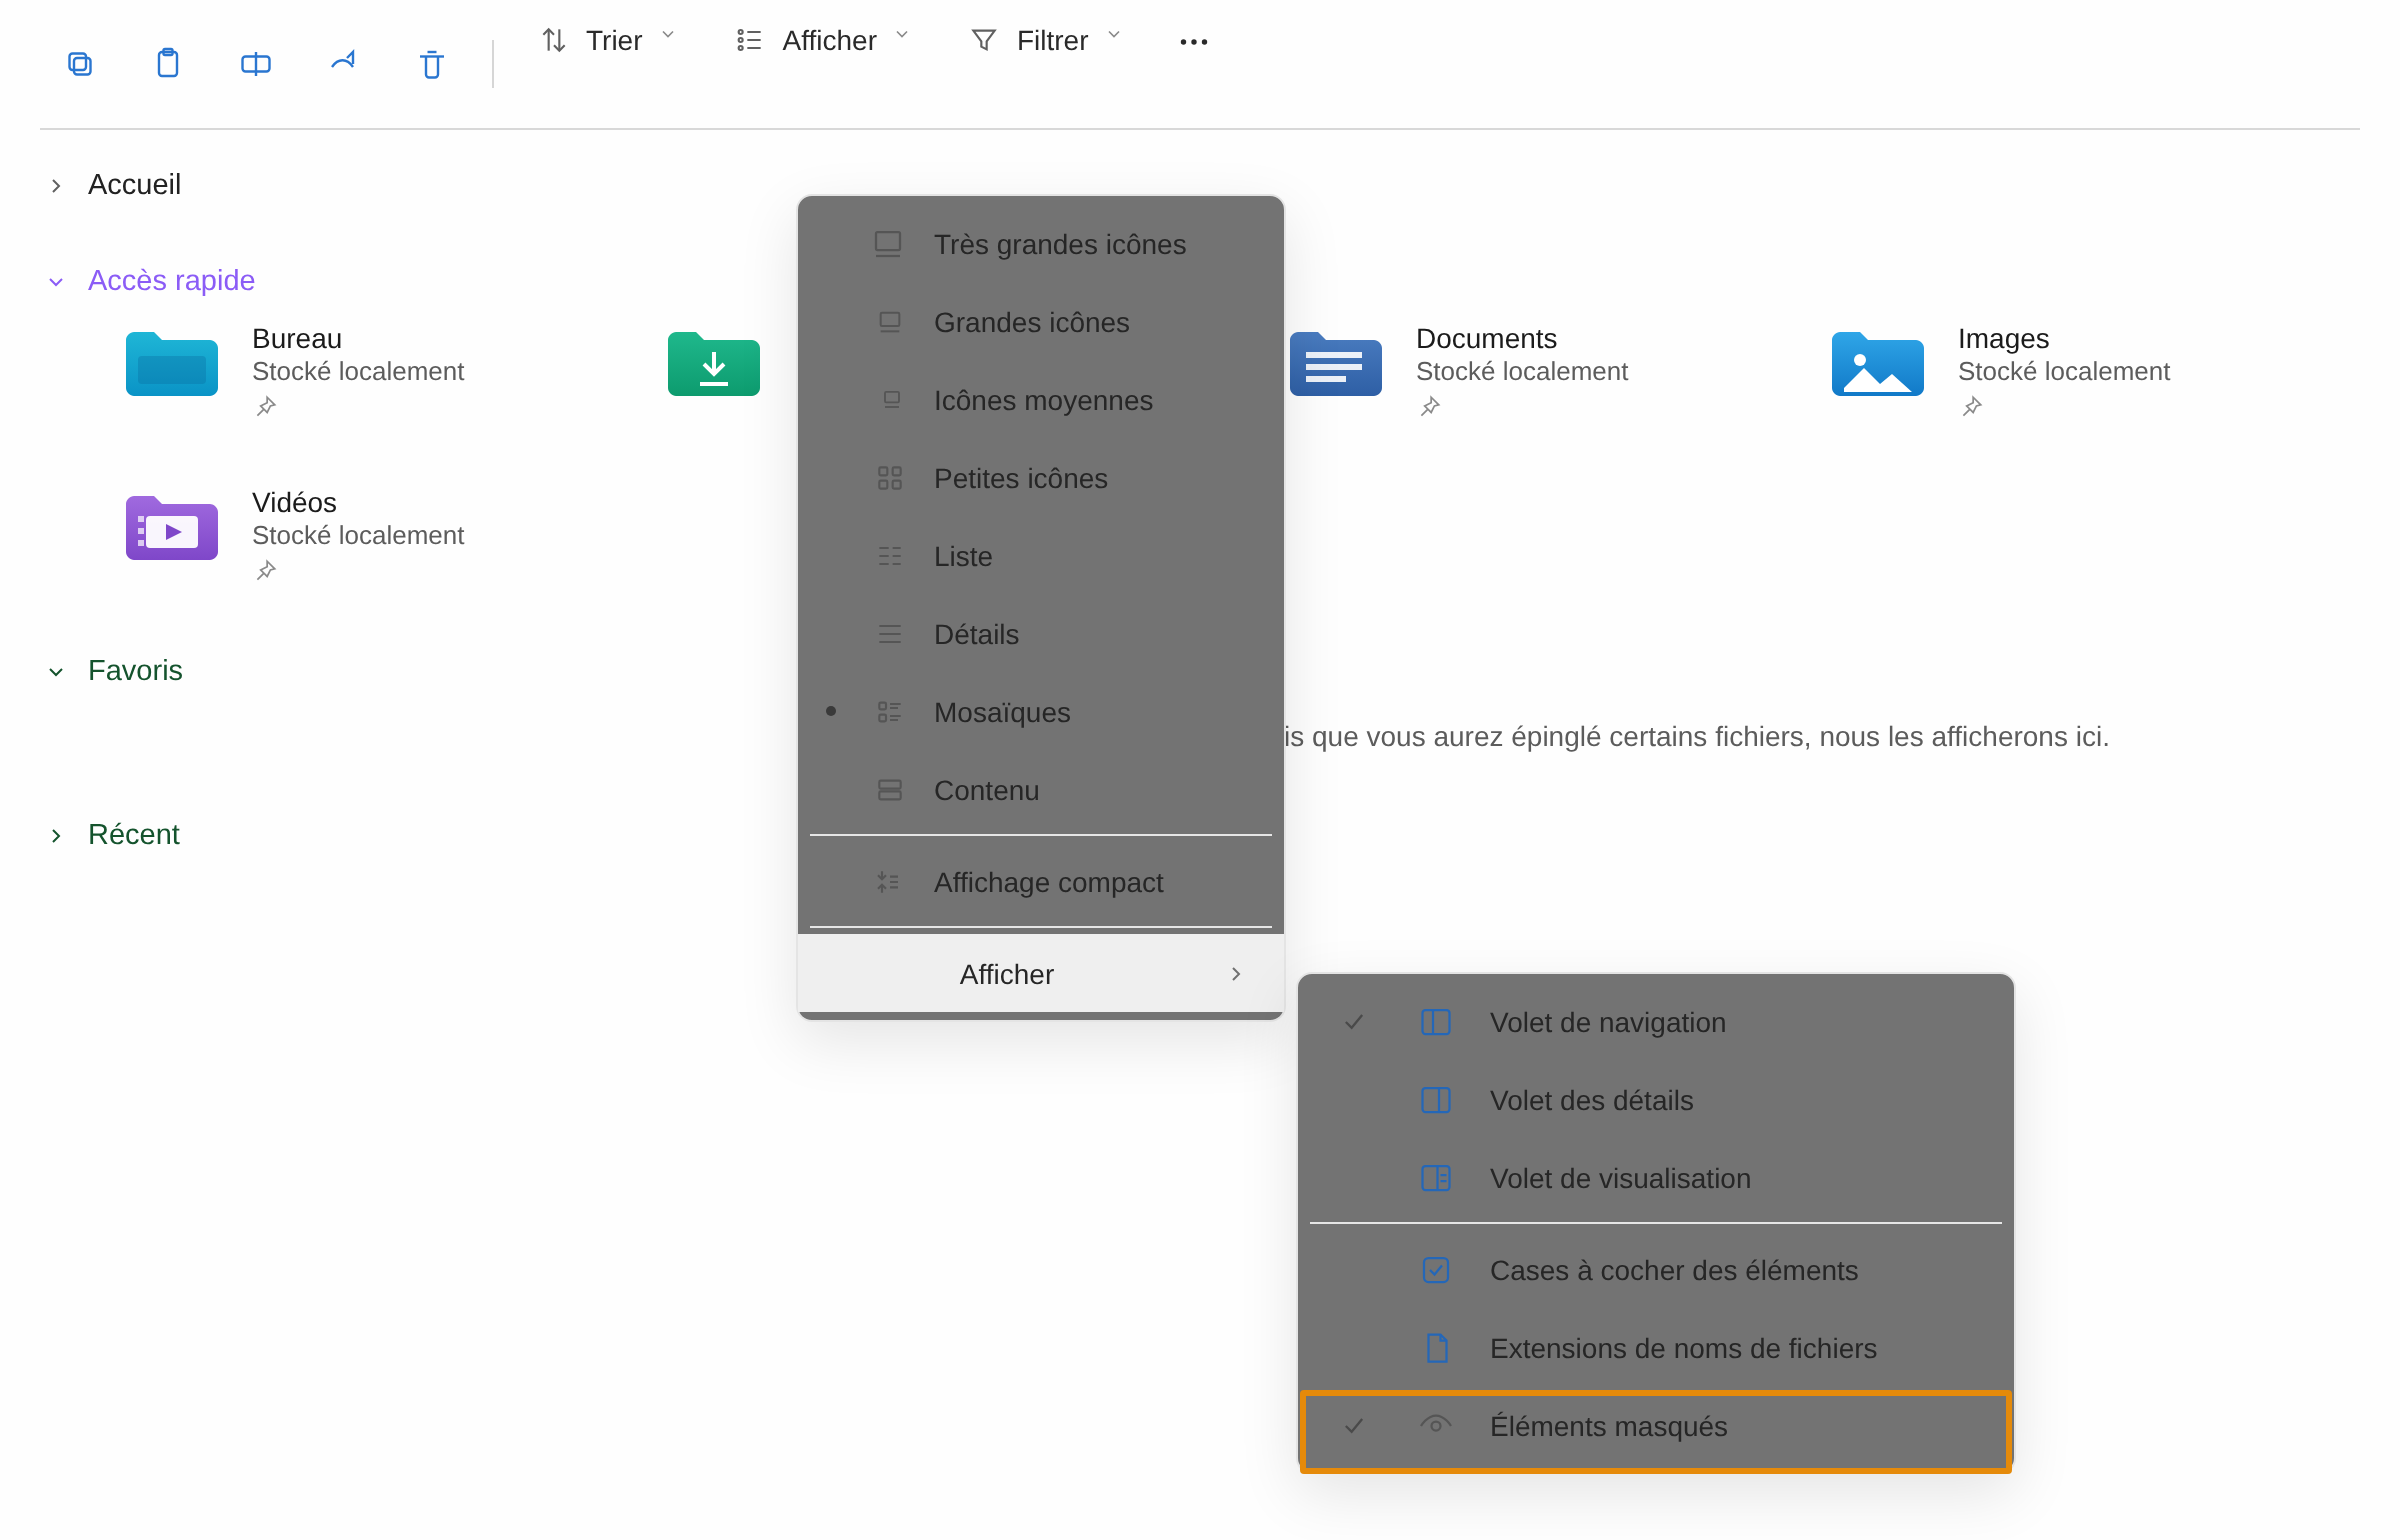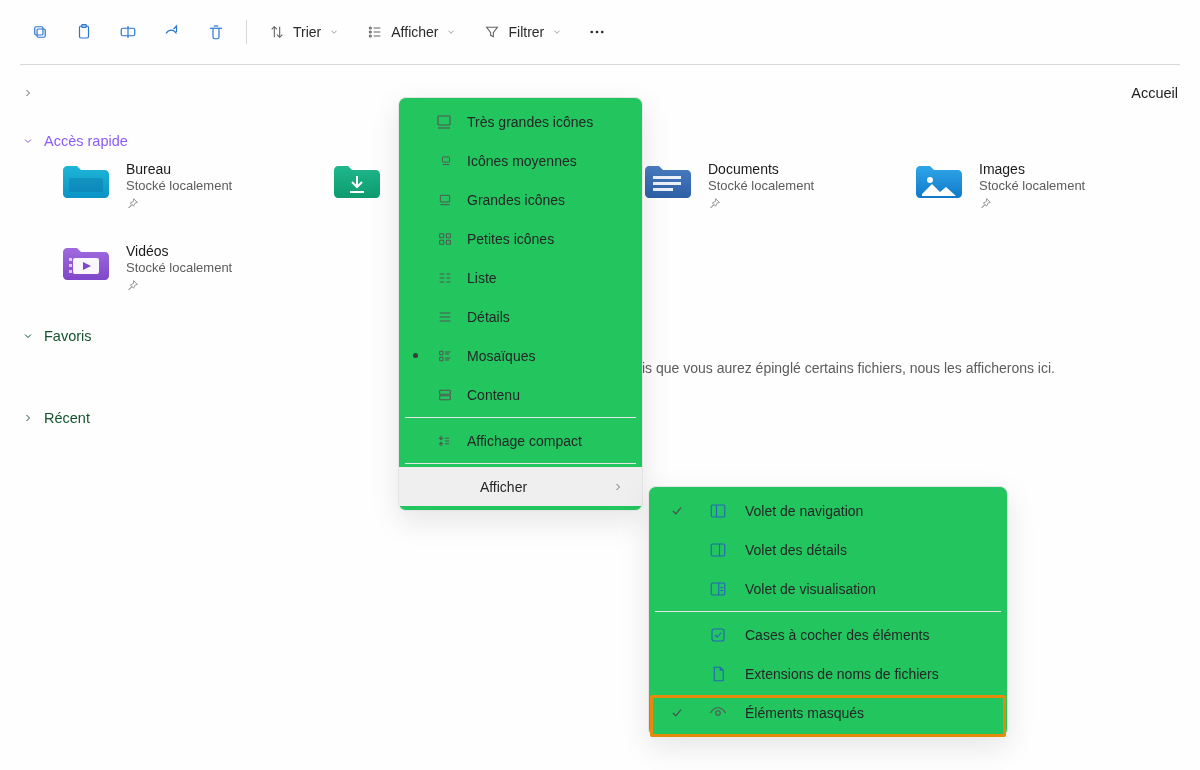--- a/index.html
+++ b/index.html
@@ -33,21 +33,21 @@
   }
   .toolbar .sep {
     width: 1px;
     height: 24px;
     background: #d6d6d6;
     margin: 0 6px;
   }
   .toolbar .menu-btn {
     height: 40px;
     display: flex;
-    align-items: center;
+    align-items: flex-start;
     gap: 8px;
     padding: 0 12px;
     border-radius: 6px;
     color: #2a2a2a;
     font-size: 14px;
   }
   .toolbar .menu-btn svg.lead { color: #606060; }
   .chev-down { color: #8a8a8a; }
 
   .hr {
@@ -60,21 +60,20 @@
   .content {
     padding: 10px 22px;
   }
   .nav-row {
     display: flex;
     align-items: center;
     height: 36px;
     gap: 10px;
     font-size: 14.5px;
     color: #222;
-    justify-content: space-between;
   }
   .nav-row .cv { color: #606060; }
 
   .section-head {
     display: flex;
     align-items: center;
     gap: 10px;
     margin-top: 22px;
     margin-bottom: 12px;
     font-size: 14.5px;
@@ -110,21 +109,21 @@
   
   .hint {
     color: #5c5c5c;
     font-size: 14px;
     padding-left: 0px;
   }
 
   
   .dd {
     position: absolute;
-    background: #22c55e;
+    background: #737373;
     border: 1px solid #e4e4e4;
     border-radius: 8px;
     box-shadow: 0 10px 30px rgba(0,0,0,0.10);
     padding: 4px 0;
     z-index: 50;
   }
   .dd .item {
     display: flex;
     align-items: center;
     height: 39px;
@@ -418,35 +417,35 @@
     <span class="lead">
         <svg width="18" height="18" viewBox="0 0 24 24" fill="none" stroke="currentColor" stroke-width="1.5">
           <rect x="4" y="4" width="16" height="12" rx="1"></rect>
           <path d="M4 20h16"></path>
         </svg>
       </span>
     <span>Très grandes icônes</span>
   </div>
   <div class="item">
     <span class="lead">
+        <svg width="16" height="16" viewBox="0 0 24 24" fill="none" stroke="currentColor" stroke-width="1.5">
+          <rect x="5" y="5" width="14" height="10" rx="1"></rect>
+          <path d="M5 19h14"></path>
+        </svg>
+      </span>
+    <span>Grandes icônes</span>
+  </div>
+  <div class="item">
+    <span class="lead">
         <svg width="14" height="14" viewBox="0 0 24 24" fill="none" stroke="currentColor" stroke-width="1.6">
           <rect x="6" y="5" width="12" height="9" rx="1"></rect>
           <path d="M6 18h12"></path>
         </svg>
       </span>
     <span>Icônes moyennes</span>
-  </div>
-  <div class="item">
-    <span class="lead">
-        <svg width="16" height="16" viewBox="0 0 24 24" fill="none" stroke="currentColor" stroke-width="1.5">
-          <rect x="5" y="5" width="14" height="10" rx="1"></rect>
-          <path d="M5 19h14"></path>
-        </svg>
-      </span>
-    <span>Grandes icônes</span>
   </div>
   <div class="item">
     <span class="lead">
         <svg width="16" height="16" viewBox="0 0 24 24" fill="none" stroke="currentColor" stroke-width="1.6">
           <rect x="4" y="4" width="6" height="6" rx="1"></rect>
           <rect x="14" y="4" width="6" height="6" rx="1"></rect>
           <rect x="4" y="14" width="6" height="6" rx="1"></rect>
           <rect x="14" y="14" width="6" height="6" rx="1"></rect>
         </svg>
       </span>

